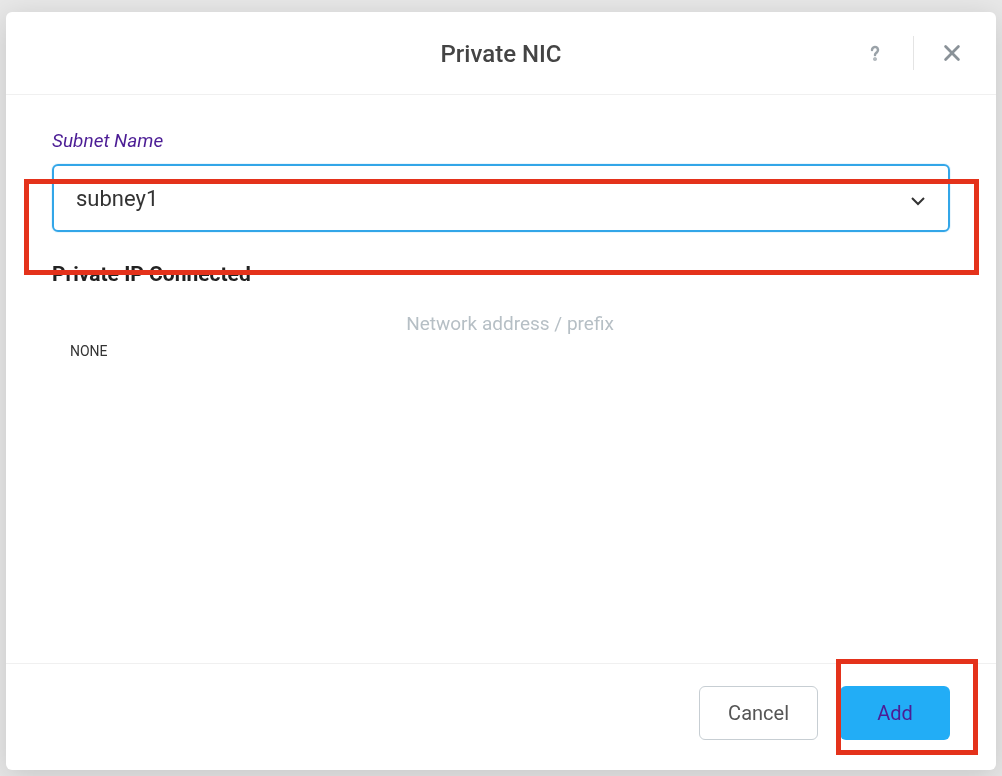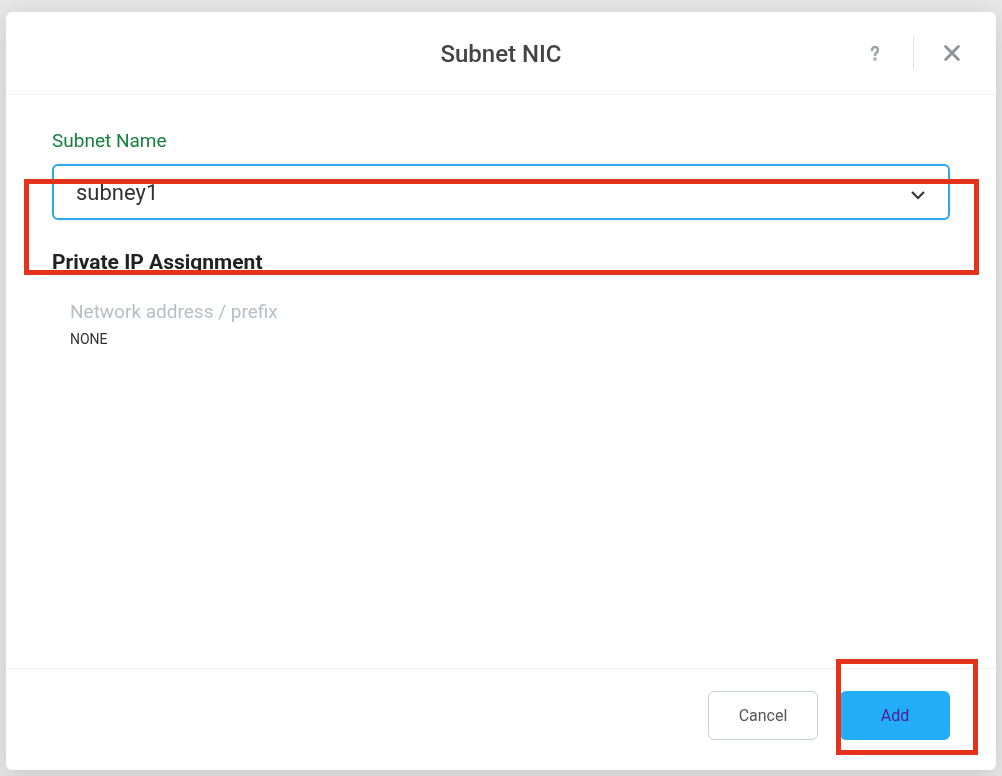--- a/index.html
+++ b/index.html
@@ -5,42 +5,42 @@
     * { box-sizing: border-box; margin: 0; padding: 0; font-family: -apple-system, BlinkMacSystemFont, "Segoe UI", Roboto, Helvetica, Arial, sans-serif; }
     body { width: 1002px; height: 776px; background: #e8e8e8; position: relative; }
     .modal { position: absolute; top: 12px; left: 6px; right: 6px; bottom: 6px; background: #fff; border-radius: 6px; box-shadow: 0 6px 30px rgba(0,0,0,0.15); display: flex; flex-direction: column; }
     .modal-header { display: flex; align-items: center; justify-content: center; padding: 28px 30px 26px; position: relative; border-bottom: 1px solid #f0f0f0; }
     .modal-title { font-size: 24px; font-weight: 500; color: #444; text-align: center; flex: 1; }
     .header-actions { position: absolute; right: 30px; top: 50%; transform: translateY(-50%); display: flex; align-items: center; gap: 24px; }
     .icon-btn { width: 28px; height: 28px; display: flex; align-items: center; justify-content: center; cursor: pointer; color: #888; }
     .vsep { width: 1px; height: 34px; background: #e4e4e4; }
     .modal-body { padding: 34px 46px 20px; flex: 1; overflow: auto; }
     .field { margin-bottom: 30px; }
-    .field-label { font-size: 19px; color: #15803d; margin-bottom: 12px; display: block; }
-    .select { width: 100%; height: 56px; border: 1px solid #ccd1d4; border-radius: 6px; background: #fff; padding: 0 22px; display: flex; align-items: center; justify-content: space-between; font-size: 22px; color: #333; cursor: pointer; }
+    .field-label { font-size: 19px; color: #4c1d95; margin-bottom: 12px; display: block; font-style: italic; }
+    .select { width: 100%; height: 68px; border: 1px solid #ccd1d4; border-radius: 6px; background: #fff; padding: 0 22px; display: flex; align-items: center; justify-content: space-between; font-size: 22px; color: #333; cursor: pointer; }
     .select.focused { border: 2px solid #33a6e8; box-shadow: 0 0 0 1px rgba(51,166,232,0.1); }
     .section-title { font-size: 21px; font-weight: 700; color: #222; margin-bottom: 26px; }
     .info-block { padding-left: 18px; }
-    .info-label { font-size: 19px; color: #b6bfc5; margin-bottom: 8px; }
+    .info-label { font-size: 19px; color: #b6bfc5; margin-bottom: 8px; text-align: center; }
     .info-value { font-size: 14px; color: #333; }
     .modal-footer { padding: 22px 46px 30px; display: flex; justify-content: flex-end; gap: 22px; border-top: 1px solid #f0f0f0; }
-    .btn { min-width: 110px; padding: 14px 28px; border-radius: 6px; font-size: 16px; text-align: center; cursor: pointer; border: none; }
+    .btn { min-width: 110px; padding: 14px 28px; border-radius: 6px; font-size: 20px; text-align: center; cursor: pointer; border: none; }
     .btn-secondary { background: #fff; border: 1px solid #c7ced3; color: #555; }
     .btn-primary { background: #22adf6; color: #4c1d95; font-weight: 400; }
     .highlight-box { position: absolute; border: 5px solid #e4321b; pointer-events: none; }
     .hb1 { top: 179px; left: 24px; width: 955px; height: 96px; }
     .hb2 { top: 659px; left: 836px; width: 142px; height: 96px; }
     .chevron svg { width: 16px; height: 10px; }
   </style>
 </head>
 <body>
 
 <div class="modal">
   <div class="modal-header">
-    <div class="modal-title">Subnet NIC</div>
+    <div class="modal-title">Private NIC</div>
     <div class="header-actions">
       <div class="icon-btn">
         <svg viewBox="0 0 24 24" width="24" height="24" fill="none" stroke="#9aa2a8" stroke-width="2.5" stroke-linecap="round" stroke-linejoin="round">
             <path d="M9 9a3 3 0 1 1 5 2.2c-.8.7-2 1.3-2 2.8"></path>
             <circle cx="12" cy="18" r="0.6" fill="#9aa2a8"></circle>
           </svg>
       </div>
       <div class="vsep"></div>
       <div class="icon-btn">
         <svg viewBox="0 0 24 24" width="22" height="22" fill="none" stroke="#8a9298" stroke-width="3" stroke-linecap="round">
@@ -58,21 +58,21 @@
         <span>subney1</span>
         <span class="chevron">
           <svg viewBox="0 0 16 10">
               <path d="M2 2 L8 8 L14 2" fill="none" stroke="#333" stroke-width="2"></path>
             </svg>
         </span>
       </div>
     </div>
 
 
-    <div class="section-title">Private IP Assignment</div>
+    <div class="section-title">Private IP Connected</div>
     <div class="info-block">
       <div class="info-label">Network address / prefix</div>
       <div class="info-value">NONE</div>
     </div>
   </div>
 
   <div class="modal-footer">
     <button class="btn btn-secondary">Cancel</button>
     <button class="btn btn-primary">Add</button>
   </div>

